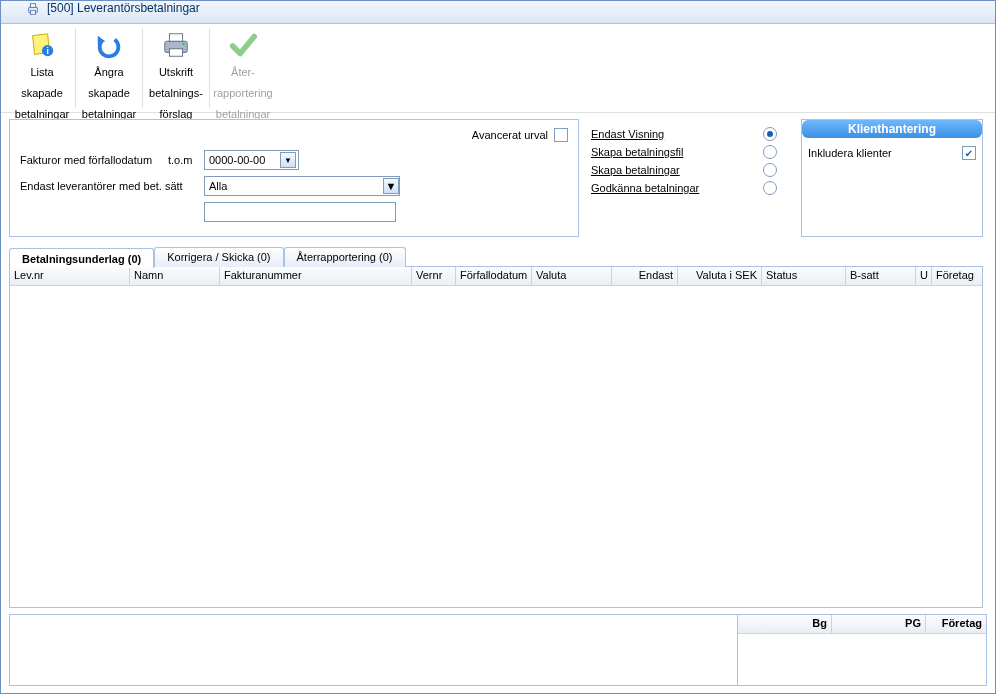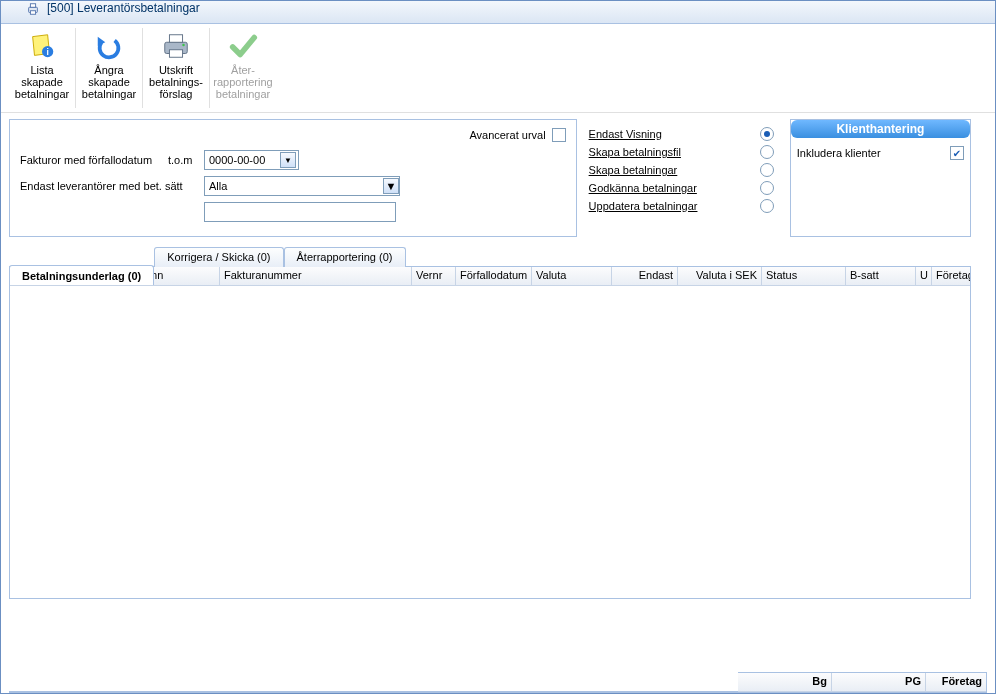--- a/index.html
+++ b/index.html
@@ -55,29 +55,29 @@
   }
   .tool-btn:last-child { border-right: none; }
   .tool-btn .ticon {
     width: 32px; height: 32px;
     display: flex; align-items: center; justify-content: center;
     font-size: 22px;
     margin-bottom: 2px;
   }
   .tool-btn .tlabel {
     font-size: 11px;
-    line-height: 12px;
+    line-height: 21px;
     text-align: center;
     white-space: pre-line;
   }
   .tool-btn.disabled .tlabel { color: #a0a0a0; }
   .tool-btn.disabled .ticon { opacity: .55; }
 
   .content-area {
-    margin: 6px 24px 0 8px;
+    margin: 6px 12px 0 8px;
     display: flex;
     flex-direction: column;
     flex: 1;
     min-height: 0;
   }
   .filter-row {
     display: flex;
     gap: 12px;
   }
   .filter-panel {
@@ -218,21 +218,21 @@
     background: linear-gradient(#fdfefe, #e8eef7);
     margin-right: 0;
     font-size: 11px;
     cursor: pointer;
     border-radius: 3px 3px 0 0;
   }
   .tab.active {
     background: #fff;
     font-weight: bold;
     position: relative;
-    top: 18px;
+    top: 1px;
     padding-top: 4px;
   }
 
   .grid-panel {
     border: 1px solid #a9c1e2;
     flex: 1;
     min-height: 0;
     display: flex;
     flex-direction: column;
     background: #fff;
@@ -251,24 +251,23 @@
     box-sizing: border-box;
     overflow: hidden;
     white-space: nowrap;
   }
   .grid-body {
     flex: 1;
   }
 
   .bottom-panels {
     display: flex;
-    margin: 6px 8px 0 8px;
+    margin: 6px 8px 7px 8px;
     gap: 0;
-    height: 88px;
-    align-items: flex-end;
+    height: 72px;
   }
   .bp-left {
     border: 1px solid #a9c1e2;
     flex: 1;
   }
   .bp-right {
     border: 1px solid #a9c1e2;
     border-left: none;
     width: 248px;
     display: flex;
@@ -388,24 +387,20 @@
         <div class="radio-line">
           <label>Skapa betalningsfil</label>
           <span class="radio-dot"></span>
         </div>
         <div class="radio-line">
           <label>Skapa betalningar</label>
           <span class="radio-dot"></span>
         </div>
         <div class="radio-line">
           <label>Godkänna betalningar</label>
-          <span class="radio-dot"></span>
-        </div>
-        <div class="radio-line">
-          <label>Uppdatera betalningar</label>
           <span class="radio-dot"></span>
         </div>
       </div>
 
       <div class="klient-panel">
         <div class="klient-header">Klienthantering</div>
         <div class="klient-body">
           <span>Inkludera klienter</span>
           <span class="chk">✔</span>
         </div>

